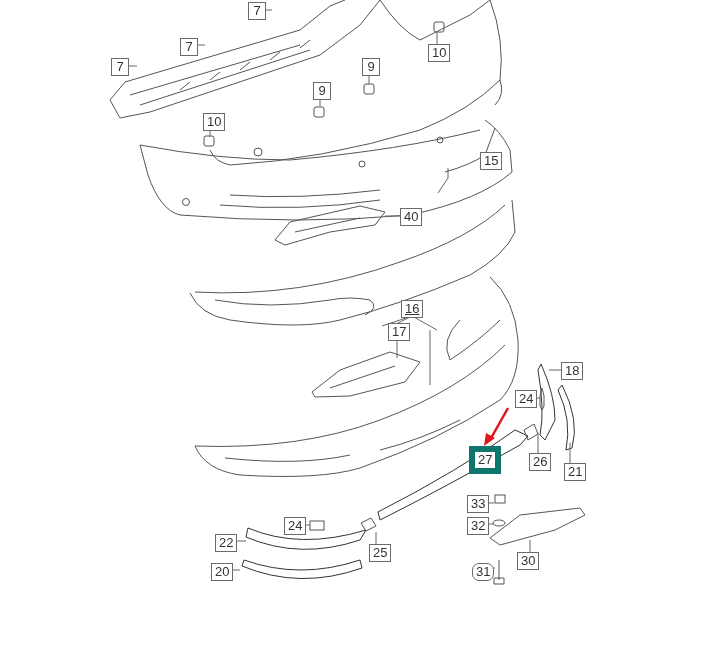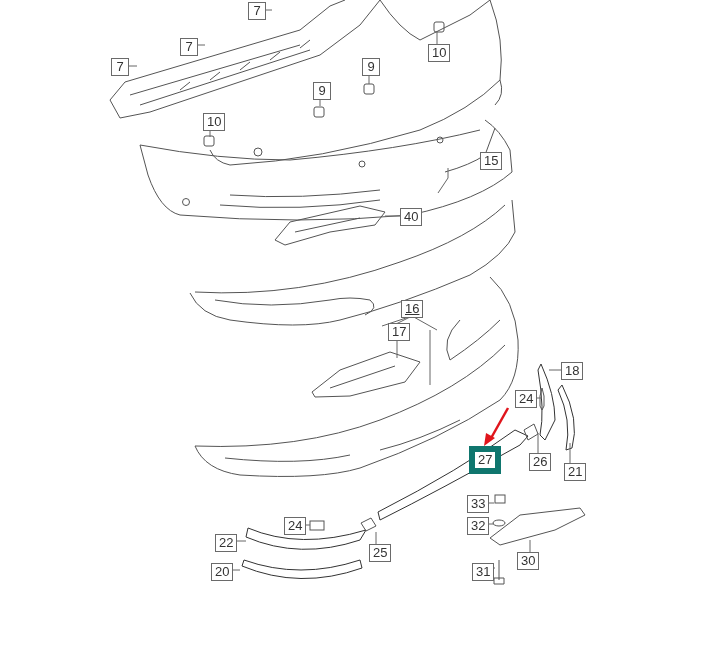--- a/index.html
+++ b/index.html
@@ -133,14 +133,14 @@
   <span class="callout highlight" style="left:469px;top:446px;">27</span>
   <span class="callout" style="left:529px;top:453px;">26</span>
   <span class="callout" style="left:564px;top:463px;">21</span>
   <span class="callout" style="left:467px;top:495px;">33</span>
   <span class="callout" style="left:284px;top:517px;">24</span>
   <span class="callout" style="left:467px;top:517px;text-align:center;">32</span>
   <span class="callout" style="left:215px;top:534px;">22</span>
   <span class="callout" style="left:369px;top:544px;">25</span>
   <span class="callout" style="left:517px;top:552px;">30</span>
   <span class="callout" style="left:211px;top:563px;">20</span>
-  <span class="callout" style="left:472px;top:563px;">31</span>
+  <span class="callout" style="left:472px;top:563px;border-radius:7px;">31</span>
 </div>
 
 </body></html>

